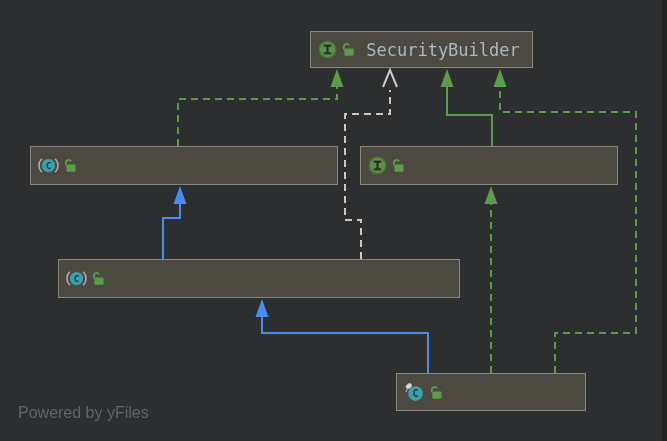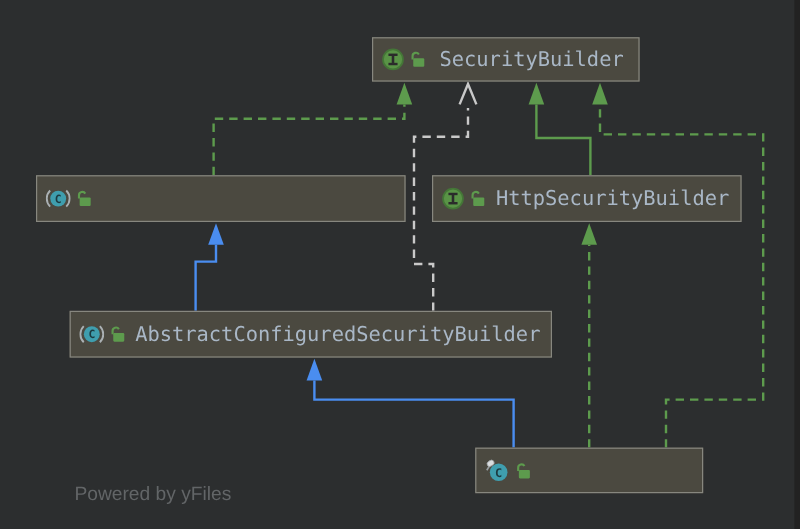--- a/index.html
+++ b/index.html
@@ -22,21 +22,21 @@
     padding:0 7px;box-sizing:border-box;
     background:#4b4940;border:1px solid #87877f;
     color:#a9b7c6;font-size:17px;white-space:nowrap;
   }
   .icons{display:flex;align-items:center;gap:4px;flex:0 0 auto;}
   .icons svg{display:block;}
   .node .label{flex:1 1 auto;text-align:center;}
   .footer{
     position:absolute;left:18px;top:404px;
     font-family:"Liberation Sans",sans-serif;
-    font-size:16px;color:#626567;margin-left:44px;
+    font-size:16px;color:#626567;
   }
 </style>
 </head>
 <body>
 
 <div class="canvas">
 
   <svg class="edges" width="667" height="441" viewBox="0 0 667 441">
 
     <g>
@@ -112,37 +112,35 @@
         <circle cx="8" cy="8" r="7" fill="#599346" stroke="#447637" stroke-width="1.2"></circle>
         <rect x="4.8" y="3.9" width="6.4" height="1.7" fill="#2b2b2b"></rect>
         <rect x="4.8" y="10.4" width="6.4" height="1.7" fill="#2b2b2b"></rect>
         <rect x="7.1" y="4.5" width="1.8" height="7" fill="#2b2b2b"></rect>
       </svg>
       <svg width="15" height="15" viewBox="0 0 16 16">
         <path d="M3 8 L3 5.2 A3 3 0 0 1 8.6 3.6" fill="none" stroke="#5d9b4d" stroke-width="1.9"></path>
         <rect x="3.6" y="7" width="9.8" height="7.6" rx="1" fill="#5d9b4d"></rect>
       </svg>
     </span>
-    <span class="label">HttpSecurityBuilder</span>
   </div>
 
   <div class="node" style="left:58px;top:259px;width:402px;height:39px">
     <span class="icons">
       <svg width="21" height="17" viewBox="0 0 20 16">
         <circle cx="10" cy="8" r="6.3" fill="#3f9eae"></circle>
         <text x="10" y="11.2" font-size="9" font-weight="bold" text-anchor="middle" fill="#1c3a40" font-family="DejaVu Sans Mono, monospace">C</text>
         <path d="M3.6 1.6 A9 9 0 0 0 3.6 14.4" stroke="#aab0b3" stroke-width="1.5" fill="none"></path>
         <path d="M16.4 1.6 A9 9 0 0 1 16.4 14.4" stroke="#aab0b3" stroke-width="1.5" fill="none"></path>
       </svg>
       <svg width="15" height="15" viewBox="0 0 16 16">
         <path d="M3 8 L3 5.2 A3 3 0 0 1 8.6 3.6" fill="none" stroke="#5d9b4d" stroke-width="1.9"></path>
         <rect x="3.6" y="7" width="9.8" height="7.6" rx="1" fill="#5d9b4d"></rect>
       </svg>
     </span>
-    <span class="label">AbstractConfiguredSecurityBuilder</span>
   </div>
 
   <div class="node" style="left:396px;top:373px;width:190px;height:38px">
     <span class="icons">
       <svg width="21" height="21" viewBox="0 0 20 20">
         <circle cx="11" cy="11" r="7" fill="#3f9eae"></circle>
         <text x="11" y="14.4" font-size="9.5" font-weight="bold" text-anchor="middle" fill="#1c3a40" font-family="DejaVu Sans Mono, monospace">C</text>
         <line x1="3.8" y1="5.8" x2="1.6" y2="9.4" stroke="#9aa0a3" stroke-width="1.3"></line>
         <ellipse cx="4.6" cy="3.9" rx="3" ry="2.2" transform="rotate(-35 4.6 3.9)" fill="#d9dcde" stroke="#9aa0a3" stroke-width="0.6"></ellipse>
       </svg>

